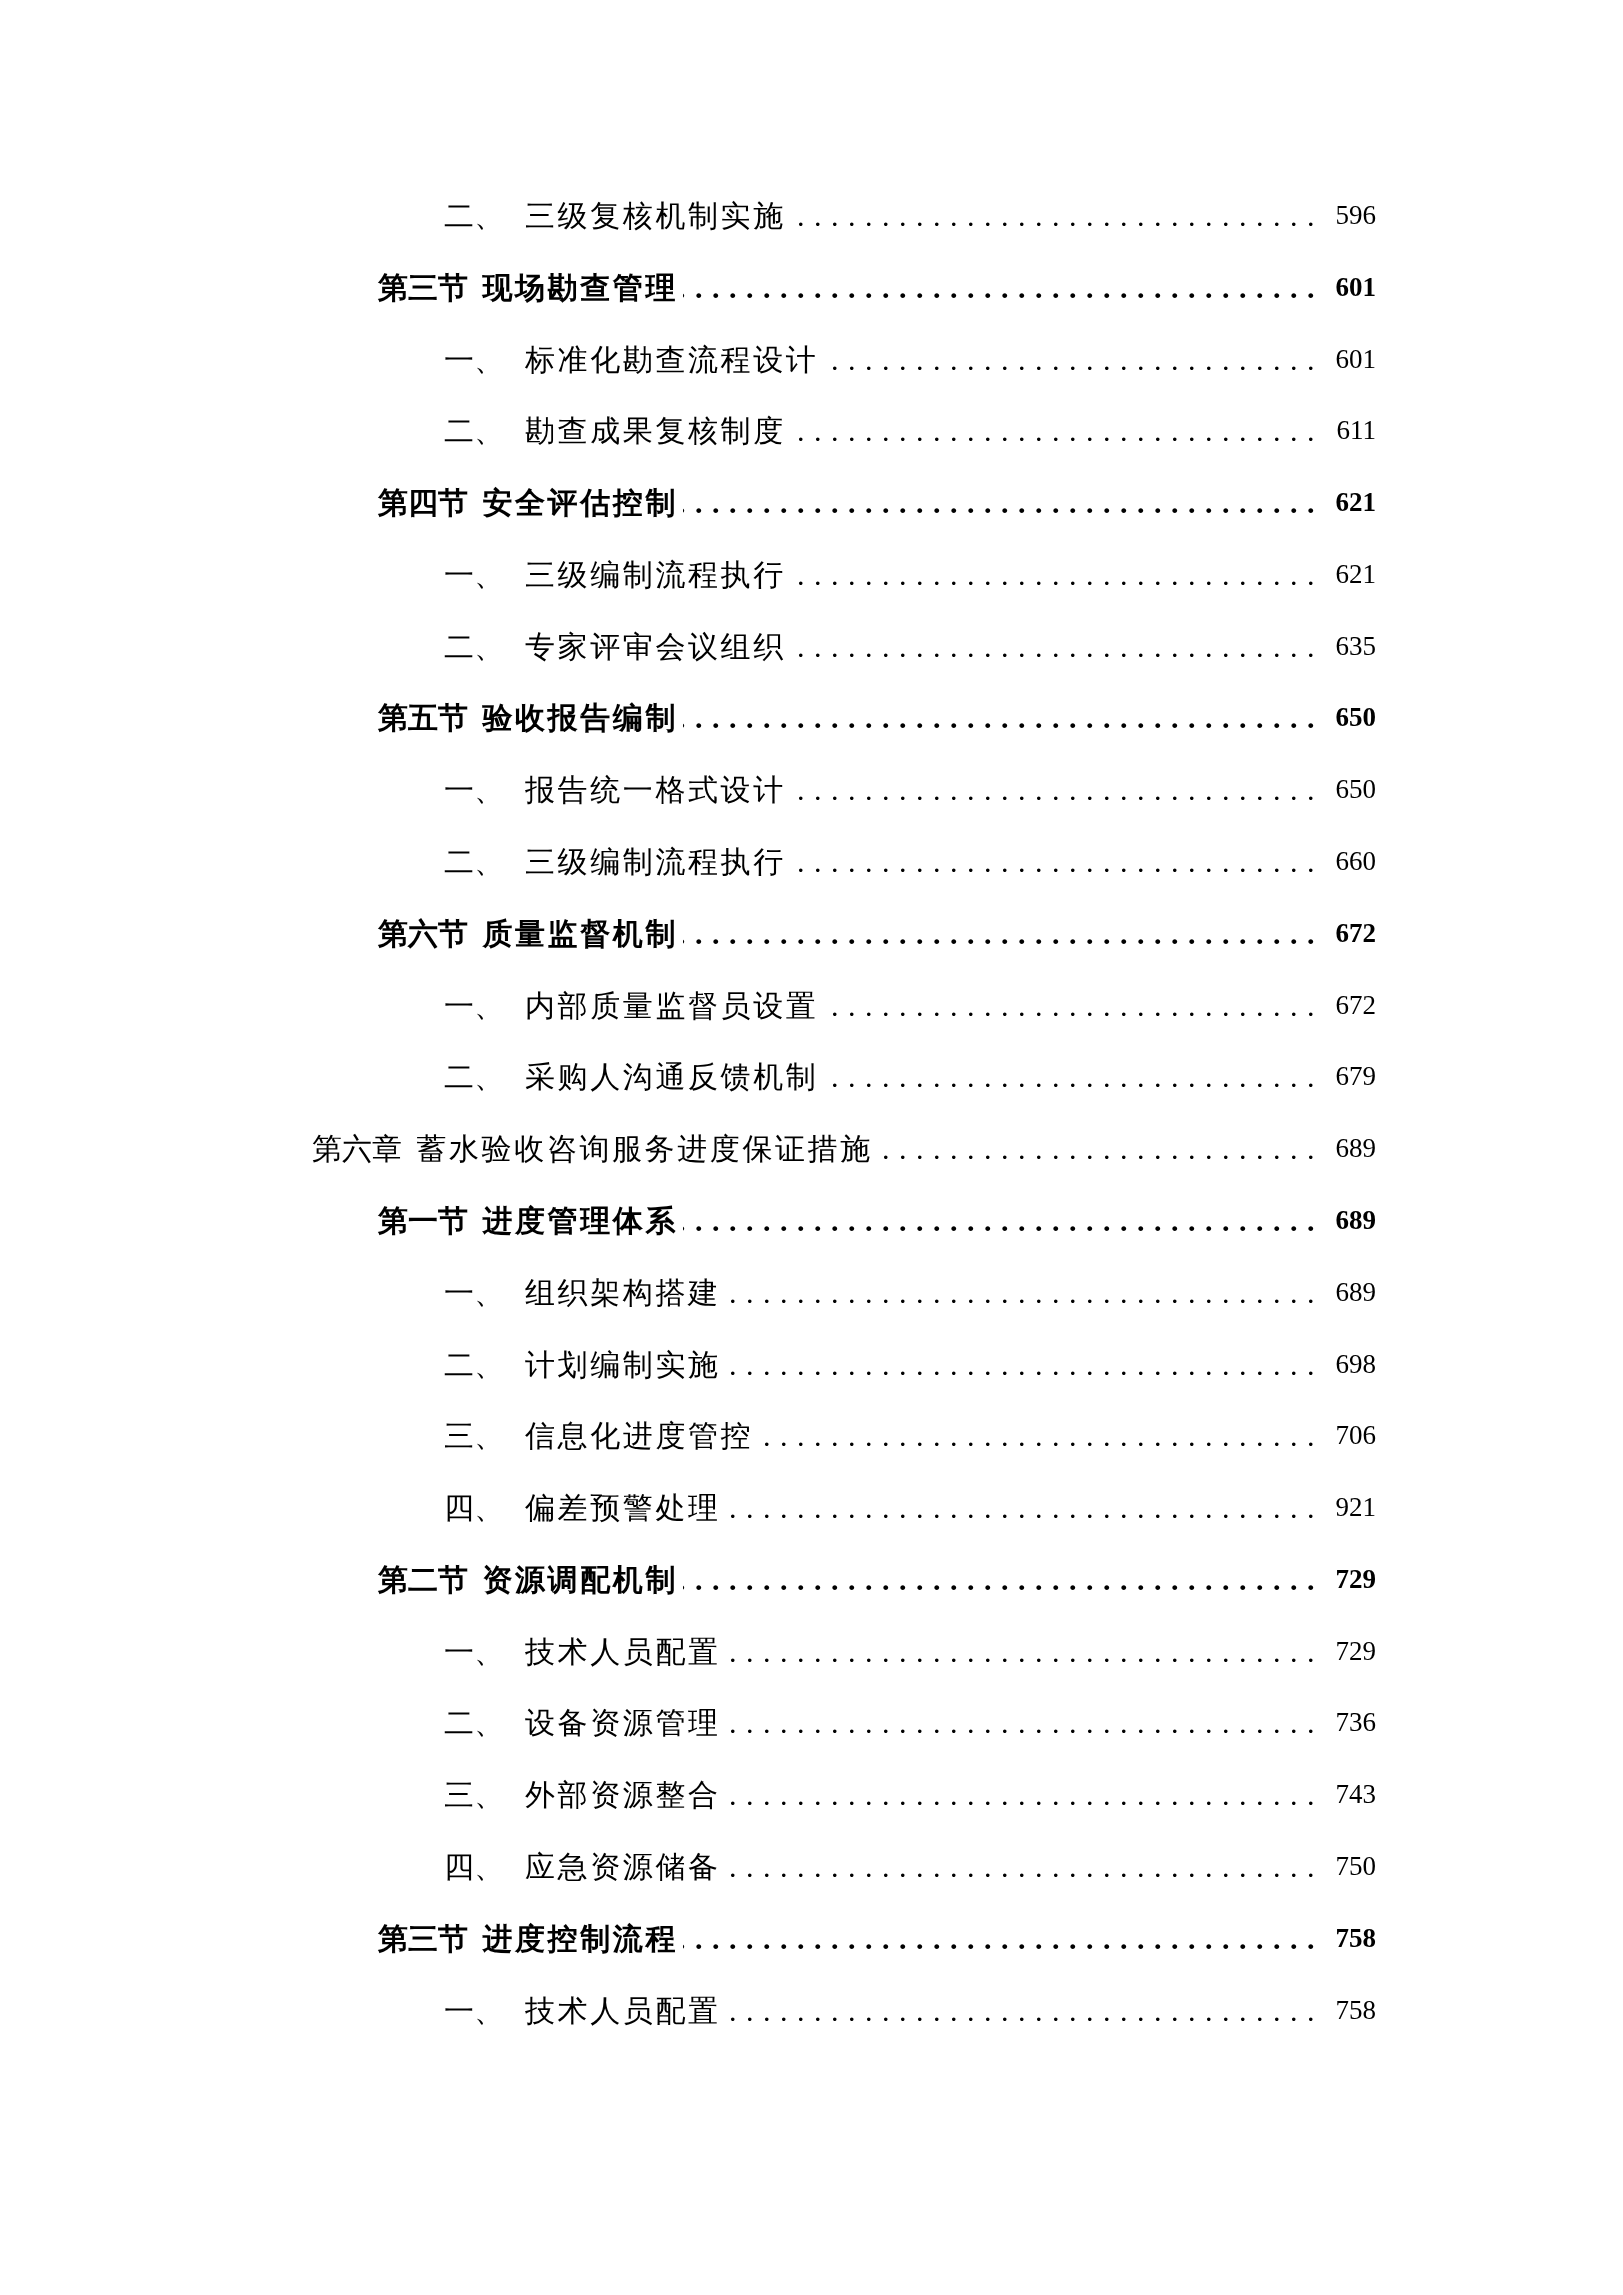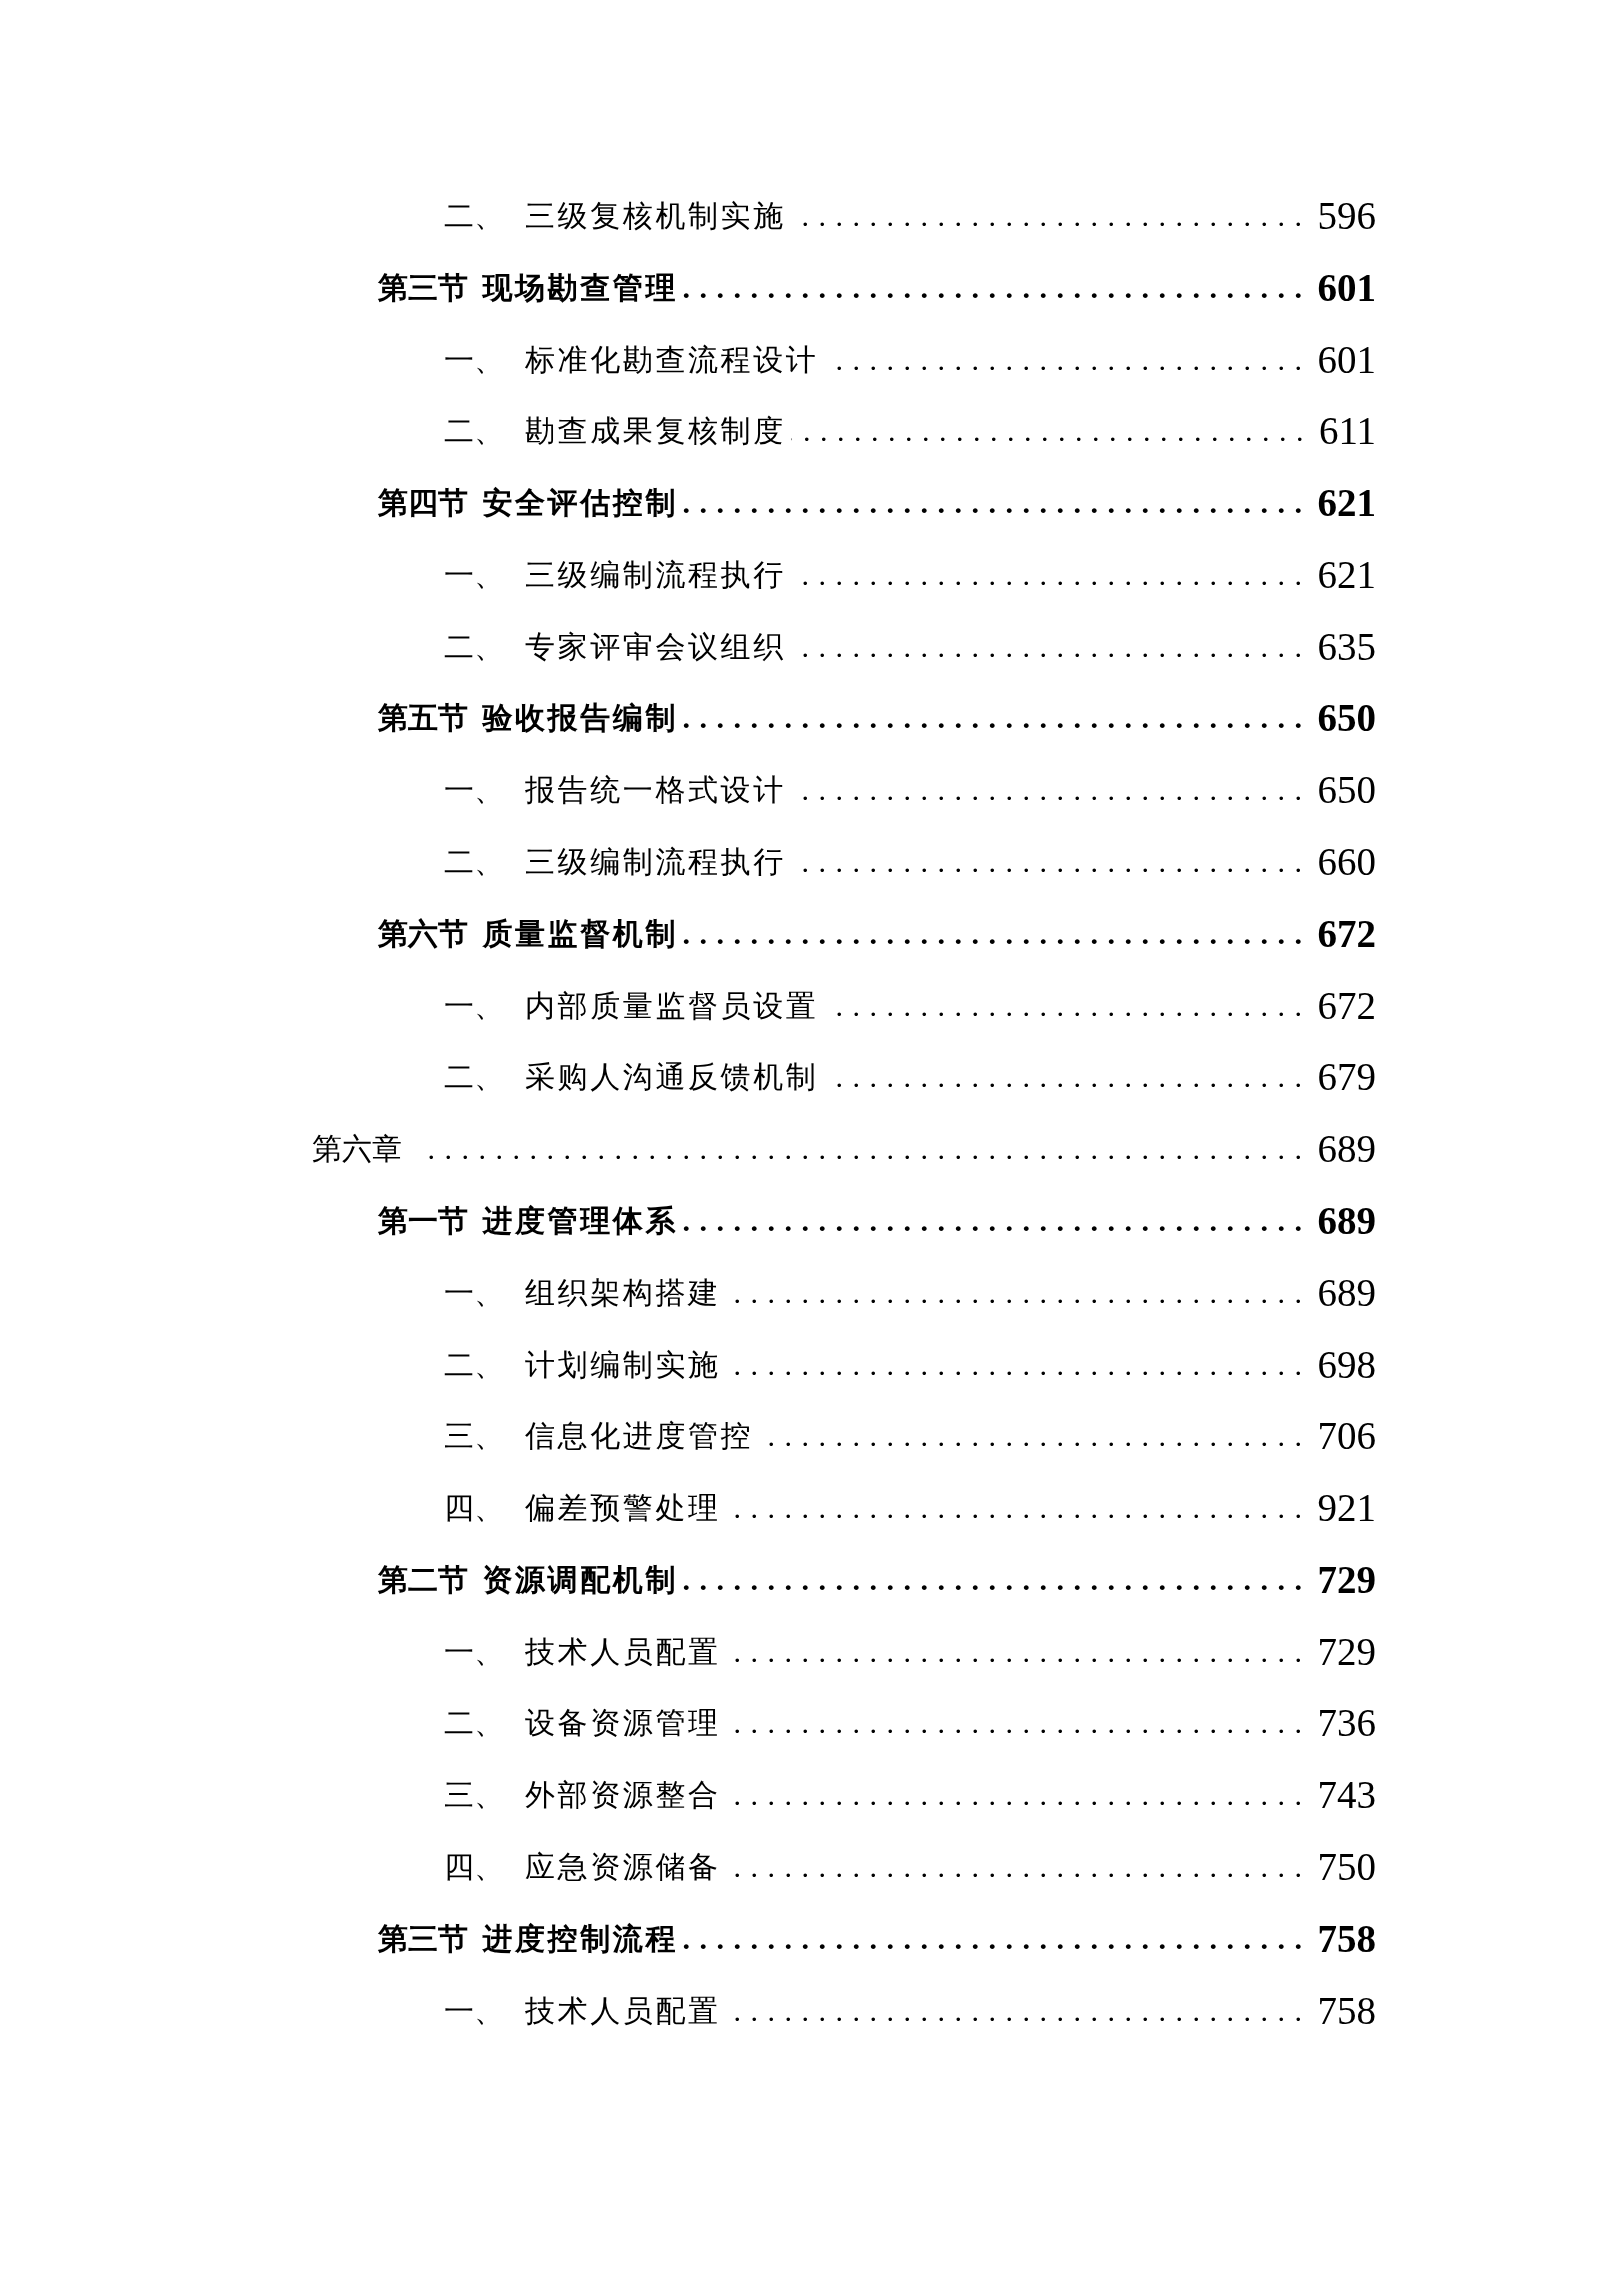--- a/index.html
+++ b/index.html
@@ -72,21 +72,21 @@
       bottom: 0;
       font-family: "Liberation Serif", serif;
       font-size: 30px;
       letter-spacing: 1px;
       white-space: nowrap;
       line-height: 39px;
     }
     .toc-page {
       flex: none;
       font-family: "Liberation Serif", serif;
-      font-size: 39px;
+      font-size: 27px;
       text-align: right;
       min-width: 46px;
     }
   </style>
 </head>
 <body>
 
 <div class="page">
   <div class="toc">
 
@@ -176,20 +176,21 @@
 
     <div class="toc-row level-item" style="top:861px">
       <span class="toc-prefix">二、</span>
       <span class="toc-title">采购人沟通反馈机制</span>
       <span class="toc-leader"></span>
       <span class="toc-page">679</span>
     </div>
 
     <div class="toc-row level-chapter" style="top:933px">
       <span class="toc-prefix">第六章</span>
+      <span class="toc-title">蓄水验收咨询服务进度保证措施</span>
       <span class="toc-leader"></span>
       <span class="toc-page">689</span>
     </div>
 
     <div class="toc-row level-section" style="top:1005px">
       <span class="toc-prefix">第一节</span>
       <span class="toc-title">进度管理体系</span>
       <span class="toc-leader"></span>
       <span class="toc-page">689</span>
     </div>

